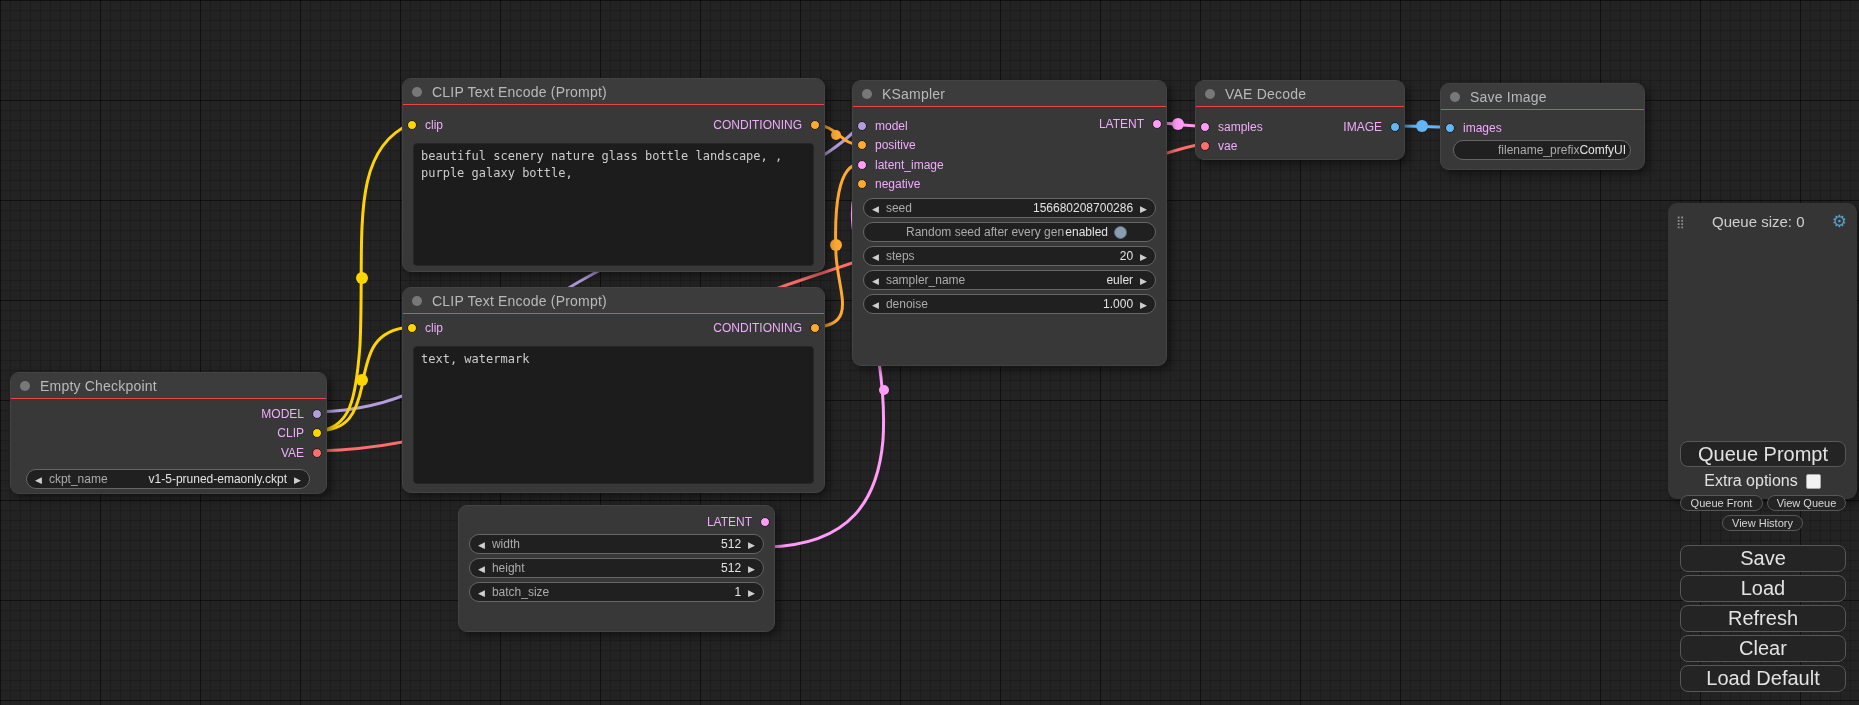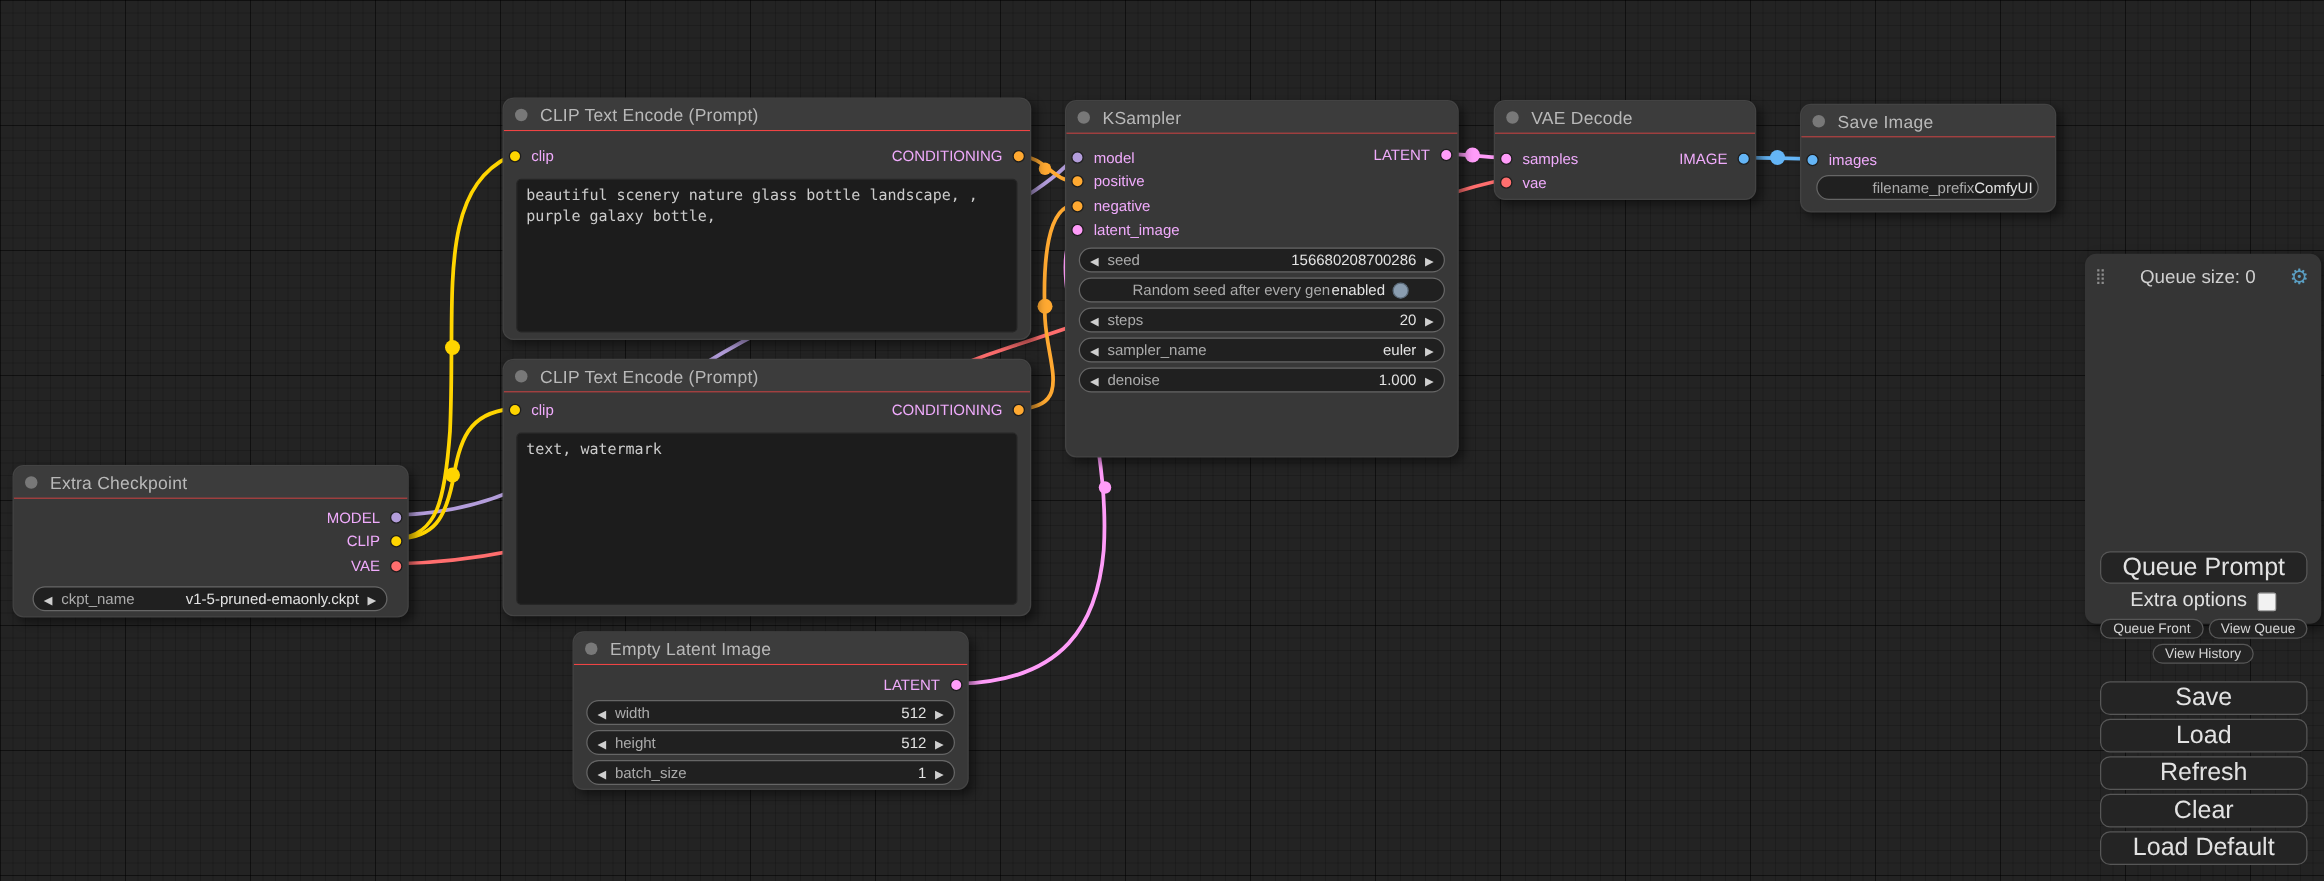--- a/index.html
+++ b/index.html
@@ -115,21 +115,21 @@
     <circle cx="836" cy="135" r="5" fill="#FFA931"></circle>
     <circle cx="836" cy="245" r="6" fill="#FFA931"></circle>
     <circle cx="884" cy="390" r="5" fill="#FF9CF9"></circle>
     <circle cx="1178" cy="124" r="6" fill="#FF9CF9"></circle>
     <circle cx="1422" cy="126" r="6" fill="#64B5F6"></circle>
   </svg>
 
   <div class="node" style="left:10px; top:372px; width:317px; height:122px">
     <div class="node-title">
       <span class="title-dot"></span>
-      <span>Extra Checkpoint</span>
+      <span>Empty Checkpoint</span>
     </div>
     <div class="node-body" style="padding:5px 0 0 0">
       <div class="prow outrow">
         <span>MODEL</span>
         <span class="dot out c-model"></span>
       </div>
       <div class="prow outrow">
         <span>CLIP</span>
         <span class="dot out c-clip"></span>
       </div>
@@ -180,24 +180,20 @@
         <span class="right-side">
           <span>CONDITIONING</span>
           <span class="dot out c-cond"></span>
         </span>
       </div>
       <div class="ta" style="margin:8px 10px 0 10px; height:138px">text, watermark</div>
     </div>
   </div>
 
   <div class="node" style="left:458px; top:505px; width:317px; height:127px">
-    <div class="node-title">
-      <span class="title-dot"></span>
-      <span>Empty Latent Image</span>
-    </div>
     <div class="node-body" style="padding:6px 0 0 0">
       <div class="prow outrow">
         <span>LATENT</span>
         <span class="dot out c-latent"></span>
       </div>
       <div class="widget" style="margin:2px 10px 0 10px">
         <span class="arr-l"></span>
         <span class="wlabel">width</span>
         <span class="wvalue">512</span>
         <span class="arr-r"></span>
@@ -229,26 +225,26 @@
       </div>
       <div class="prow">
         <span class="dot in c-model"></span>
         <span>model</span>
       </div>
       <div class="prow">
         <span class="dot in c-cond"></span>
         <span>positive</span>
       </div>
       <div class="prow">
+        <span class="dot in c-latent"></span>
+        <span>latent_image</span>
+      </div>
+      <div class="prow">
         <span class="dot in c-cond"></span>
         <span>negative</span>
-      </div>
-      <div class="prow">
-        <span class="dot in c-latent"></span>
-        <span>latent_image</span>
       </div>
       <div class="widget" style="margin:4px 10px 0 10px">
         <span class="arr-l"></span>
         <span class="wlabel">seed</span>
         <span class="wvalue">156680208700286</span>
         <span class="arr-r"></span>
       </div>
       <div class="widget noarrow" style="margin:4px 10px 0 10px">
         <span class="wlabel" style="margin-left:14px">Random seed after every gen</span>
         <span class="wvalue">enabled</span>

